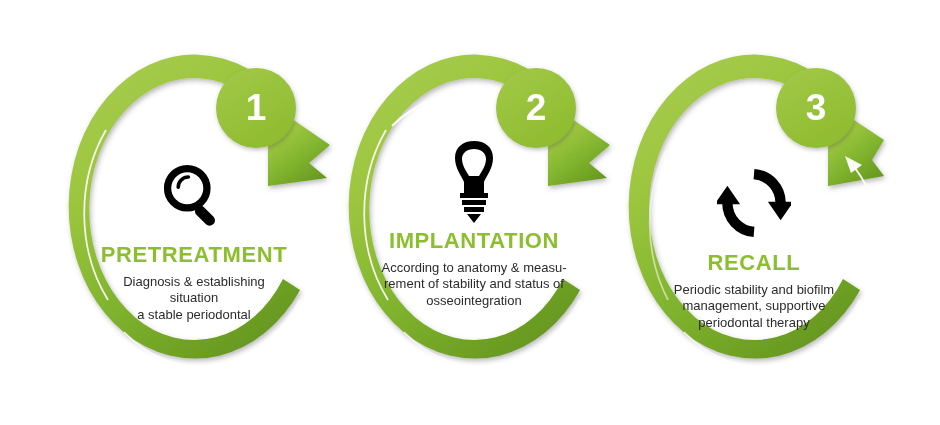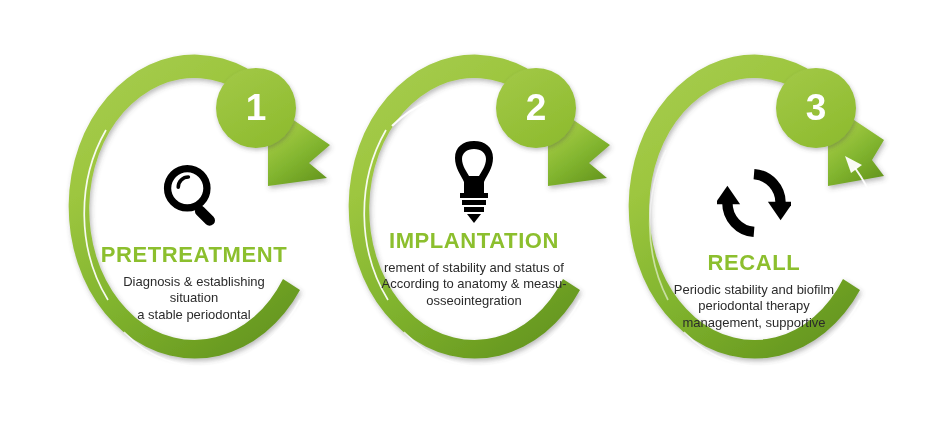--- a/index.html
+++ b/index.html
@@ -216,39 +216,39 @@
         <rect x="21" y="47" width="20" height="11" fill="#000000"></rect>
 
         <rect x="17" y="58" width="28" height="5" fill="#000000"></rect>
         <rect x="19" y="65" width="24" height="5" fill="#000000"></rect>
         <rect x="21" y="72" width="20" height="5" fill="#000000"></rect>
         <path d="M24 79 L38 79 L31 88 Z" fill="#000000"></path>
       </svg>
     </div>
     <p class="step-title">IMPLANTATION</p>
     <p class="step-desc">
+      <span>According to anatomy &amp; measu-</span>
       <span>rement of stability and status of</span>
-      <span>According to anatomy &amp; measu-</span>
       <span>osseointegration</span>
     </p>
   </div>
 
   <div class="badge-number" style="left:796px; top:89px;">3</div>
   <div class="step-content" style="left:646px; top:160px;">
     <div class="step-icon">
       <svg width="74" height="74" viewBox="0 0 64 64">
 
         <path d="M 32 7 A 25 25 0 0 1 55 32" fill="none" stroke="#000000" stroke-width="9" stroke-linecap="butt"></path>
         <path d="M 44 31 L 66 31 L 55 47 Z" fill="#000000"></path>
 
         <path d="M 32 57 A 25 25 0 0 1 9 32" fill="none" stroke="#000000" stroke-width="9" stroke-linecap="butt"></path>
         <path d="M 20 33 L -2 33 L 9 17 Z" fill="#000000"></path>
       </svg>
     </div>
     <p class="step-title">RECALL</p>
     <p class="step-desc">
       <span>Periodic stability and biofilm</span>
+      <span>management, supportive</span>
       <span>periodontal therapy</span>
-      <span>management, supportive</span>
     </p>
   </div>
 
 </div>
 
 </body></html>

